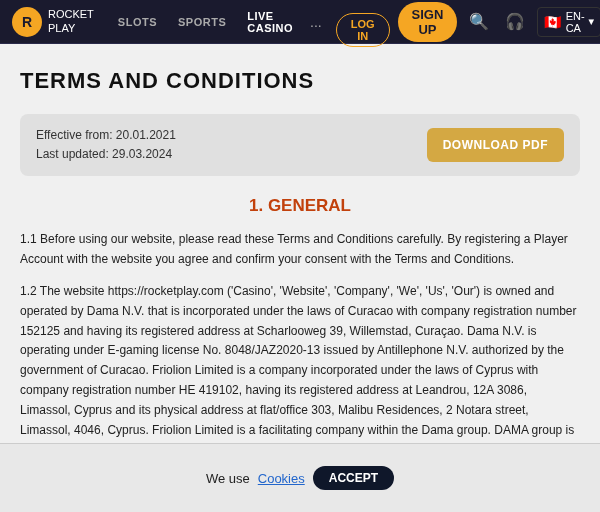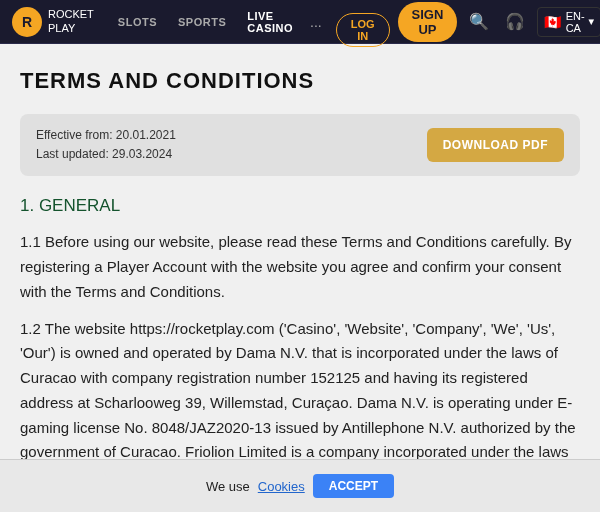--- a/index.html
+++ b/index.html
@@ -175,65 +175,65 @@
       padding: 10px 16px;
       font-size: 12px;
       font-weight: bold;
       cursor: pointer;
       text-transform: uppercase;
       letter-spacing: 0.5px;
       white-space: nowrap;
     }
 
     .section-heading {
-      text-align: left;
+      text-align: center;
       font-size: 17px;
-      font-weight: normal;
-      color: #14532d;
+      font-weight: bold;
+      color: #c2410c;
       margin-bottom: 14px;
       text-transform: uppercase;
     }
 
     .body-text {
-      font-size: 15px;
+      font-size: 12px;
       color: #222;
       line-height: 1.65;
       margin-bottom: 12px;
     }
 
     
     .cookie-banner {
       position: fixed;
       bottom: 0;
       left: 0;
       width: 600px;
       background: #e8e8e8;
       border-top: 1px solid #ccc;
-      padding: 14px 20px;
+      padding: 22px 20px;
       display: flex;
       align-items: center;
       justify-content: center;
       gap: 8px;
       font-size: 13px;
       color: #222;
       z-index: 100;
     }
 
     .cookie-link {
       color: #2266cc;
       text-decoration: underline;
       cursor: pointer;
     }
 
     .btn-accept {
-      background: #3b82f6;
+      background: #0f172a;
       border: none;
       color: #fff;
       padding: 5px 16px;
-      border-radius: 4px;
+      border-radius: 12px;
       font-size: 12px;
       font-weight: bold;
       cursor: pointer;
       text-transform: uppercase;
     }
   </style>
 </head>
 <body>
 
 <header>

